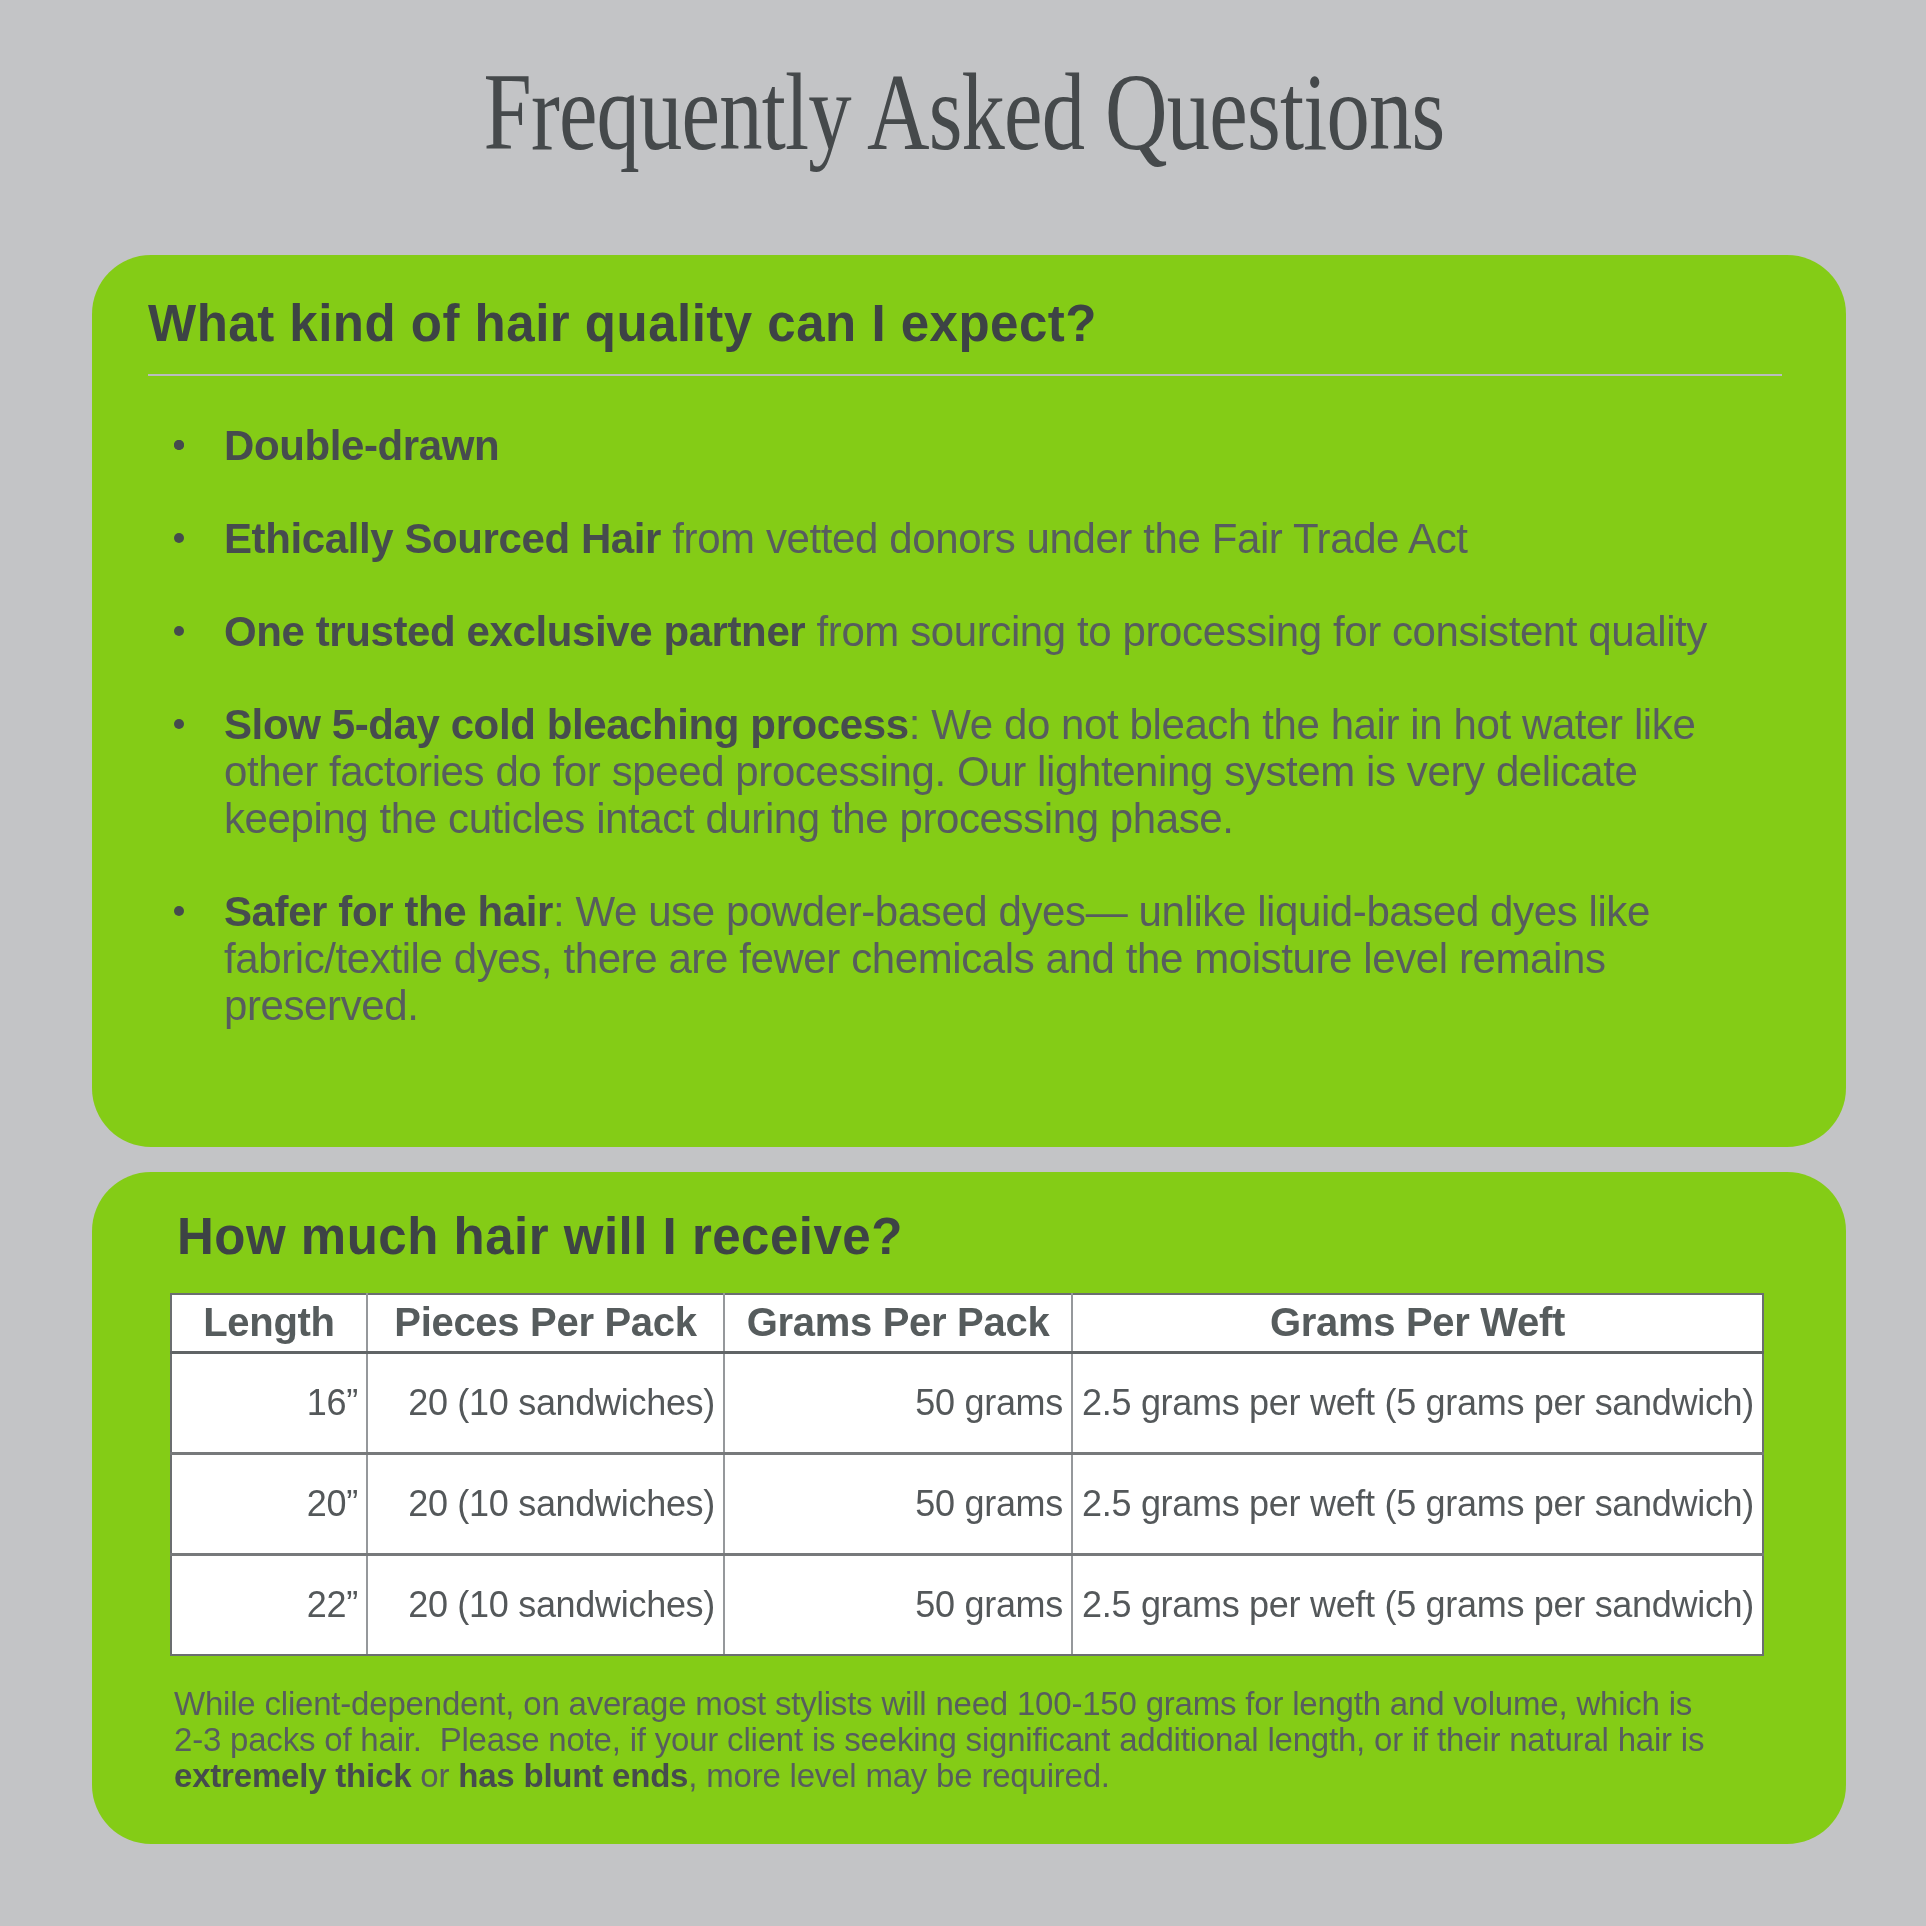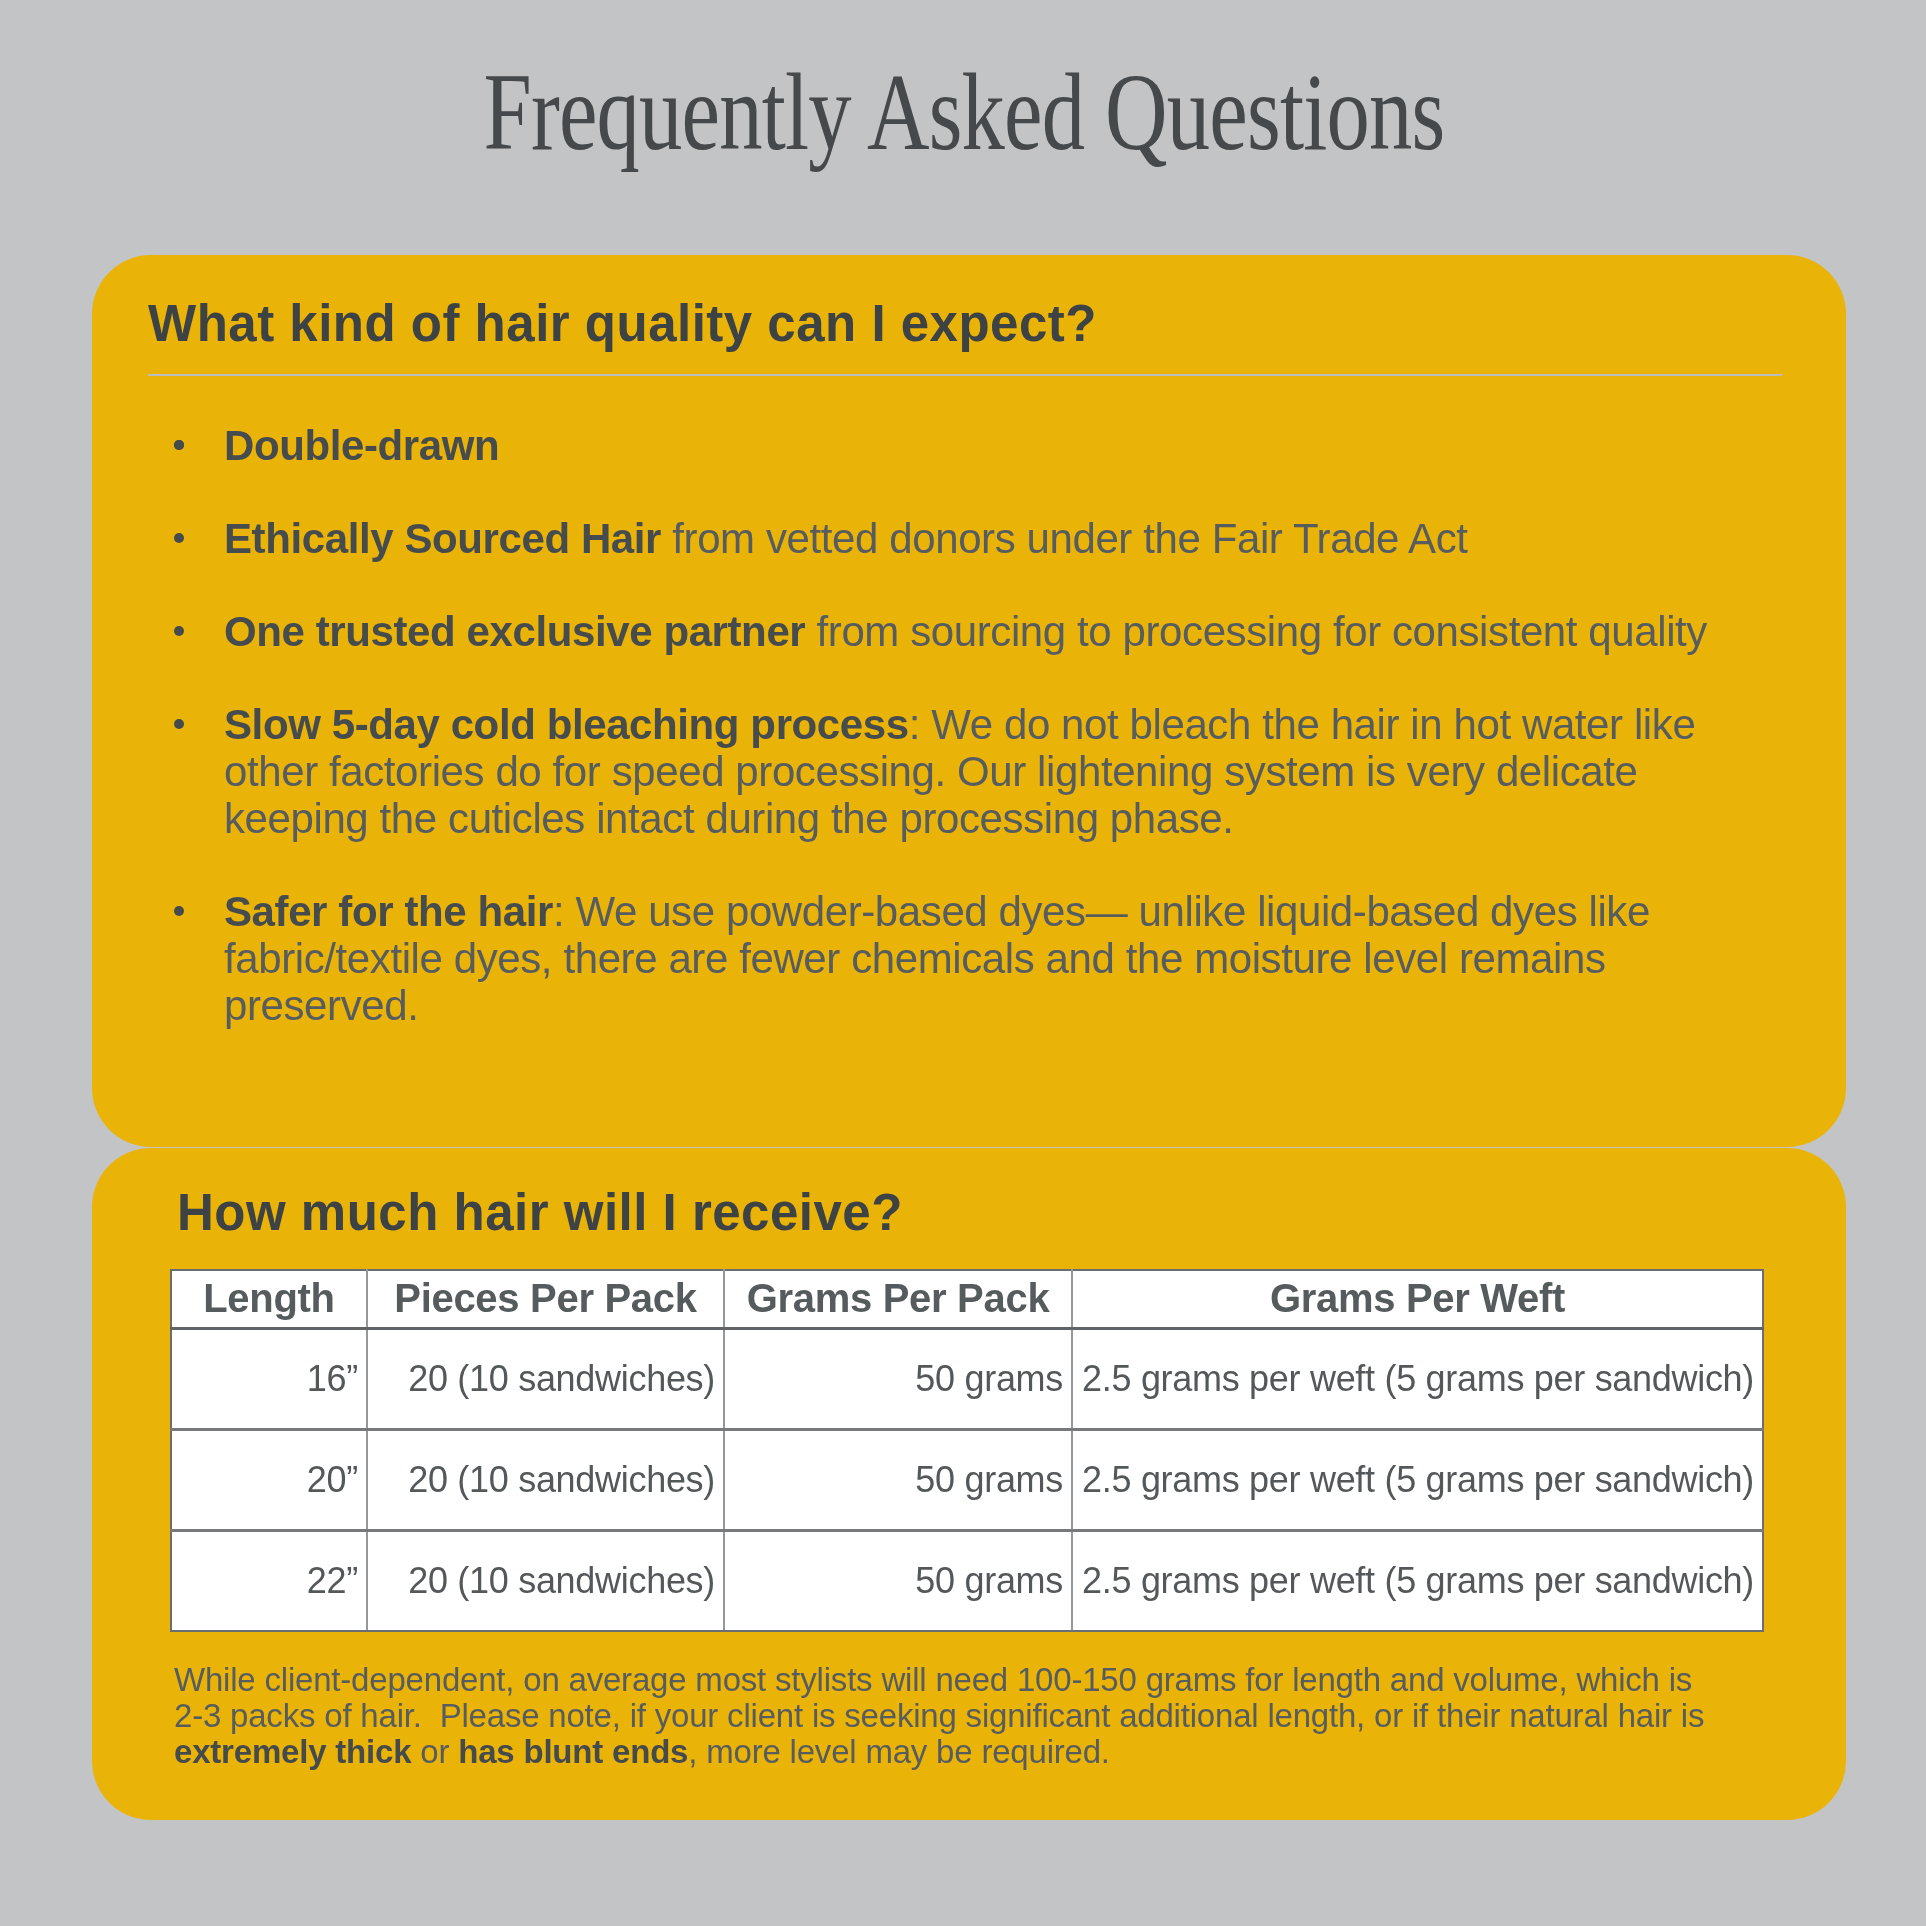--- a/index.html
+++ b/index.html
@@ -29,31 +29,31 @@
     transform-origin:center top;
     line-height:1.3;
     white-space:nowrap;
   }
 
   
   .card{
     position:absolute;
     left:92px;
     width:1754px;
-    background:#eab308;
+    background:#84cc16;
     border-radius:59px;
     box-sizing:border-box;
   }
   .card1{
     top:255px;
     height:892px;
     padding:38px 59px 40px 56px;
   }
   .card2{
-    top:1148px;
+    top:1172px;
     height:672px;
     padding:34px 59px 36px 85px;
   }
 
   .card-heading{
     margin:0;
     font-size:51px;
     font-weight:700;
     color:#3d4345;
     letter-spacing:0.5px;

